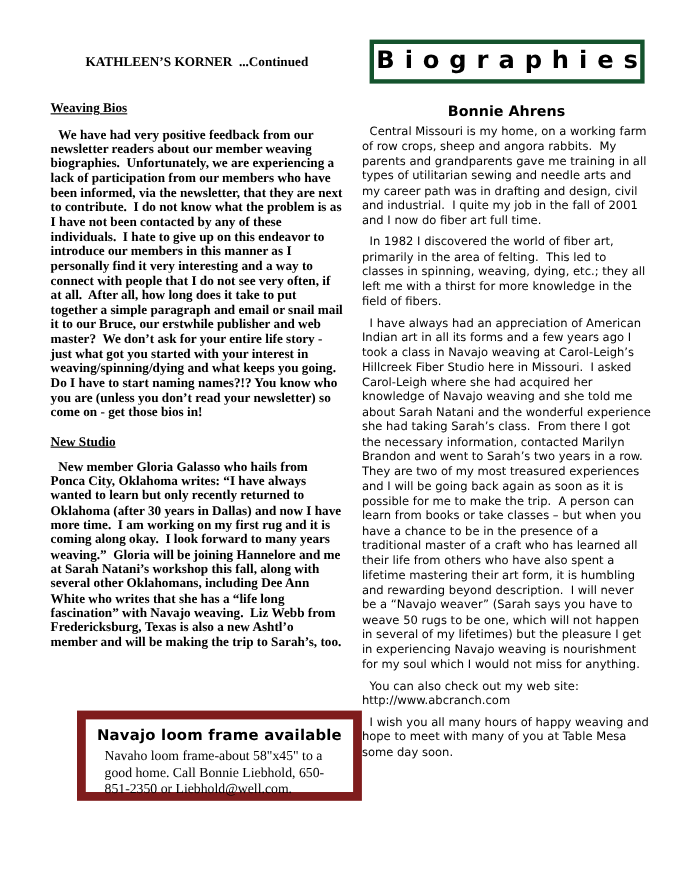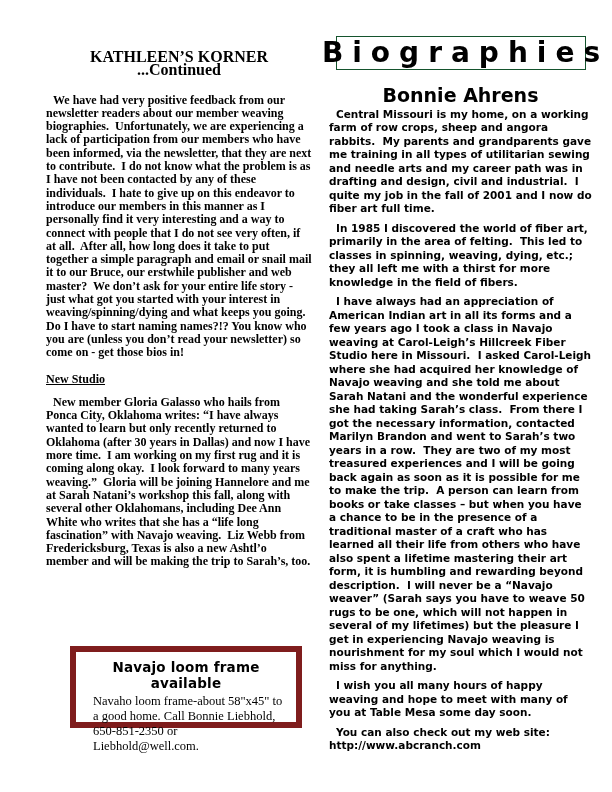--- a/index.html
+++ b/index.html
@@ -18,23 +18,23 @@
     left: 46px;
     top: 50px;
     width: 266px;
     font-family: "Liberation Serif", serif;
     font-size: 12px;
     line-height: 13.3px;
   }
   .kk-title {
     text-align: center;
     font-weight: bold;
-    font-size: 16px;
+    font-size: 12px;
     white-space: pre-wrap;
-    margin: 0 0 17px 0;
+    margin: 0 0 29px 0;
   }
   .sec-heading {
     font-weight: bold;
     text-decoration: underline;
     font-size: 12px;
     margin: 0 0 10px 0;
   }
   .left-col p.body {
     margin: 0 0 13px 0;
     text-indent: 7px;
@@ -44,23 +44,23 @@
   .signature {
     margin-top: 16px;
     padding-left: 188px;
     white-space: pre;
   }
   
   .ad-box {
     position: absolute;
     left: 70px;
     top: 646px;
-    width: 232px;
+    width: 259px;
     height: 82px;
-    border: 6px solid #7f1d1d;
+    border: 8px solid #7f1d1d;
     box-sizing: border-box;
     background: #ffffff;
   }
   .ad-title {
     font-family: "DejaVu Sans", sans-serif;
     font-weight: bold;
     font-size: 13.5px;
     text-align: center;
     margin: 7px 4px 3px 4px;
     letter-spacing: 0.2px;
@@ -75,70 +75,70 @@
   .right-col {
     position: absolute;
     left: 329px;
     top: 36px;
     width: 263px;
     font-family: "DejaVu Sans", sans-serif;
     font-size: 10.5px;
     line-height: 13.5px;
   }
   .bio-banner {
-    border: 1px solid #14532d;
+    border: 4px solid #14532d;
     margin: 0 6px 0 7px;
     height: 32px;
     display: flex;
     align-items: center;
     justify-content: center;
     font-weight: bold;
-    font-size: 28px;
+    font-size: 22px;
     letter-spacing: 9px;
     text-indent: 9px; 
     white-space: nowrap;
   }
   .bio-name {
     text-align: center;
     font-weight: bold;
-    font-size: 19px;
+    font-size: 13px;
     margin: 19px 0 5px 0;
   }
   .right-col p.body {
     margin: 0 0 6px 0;
     text-indent: 7px;
     white-space: pre-wrap;
-    font-weight: bold;
   }
 </style>
 </head>
 <body>
 
 <div class="page">
 
   <div class="left-col">
     <div class="kk-title">KATHLEEN’S KORNER  ...Continued</div>
 
+    <div class="sec-heading">Weaving Bios</div>
     <p class="body">We have had very positive feedback from our newsletter readers about our member weaving biographies.  Unfortunately, we are experiencing a lack of participation from our members who have been informed, via the newsletter, that they are next to contribute.  I do not know what the problem is as I have not been contacted by any of these individuals.  I hate to give up on this endeavor to introduce our members in this manner as I personally find it very interesting and a way to connect with people that I do not see very often, if at all.  After all, how long does it take to put together a simple paragraph and email or snail mail it to our Bruce, our erstwhile publisher and web master?  We don’t ask for your entire life story - just what got you started with your interest in weaving/spinning/dying and what keeps you going.  Do I have to start naming names?!? You know who you are (unless you don’t read your newsletter) so come on - get those bios in!</p>
 
     <div class="sec-heading">New Studio</div>
     <p class="body">New member Gloria Galasso who hails from Ponca City, Oklahoma writes: “I have always wanted to learn but only recently returned to Oklahoma (after 30 years in Dallas) and now I have more time.  I am working on my first rug and it is coming along okay.  I look forward to many years weaving.”  Gloria will be joining Hannelore and me at Sarah Natani’s workshop this fall, along with several other Oklahomans, including Dee Ann White who writes that she has a “life long fascination” with Navajo weaving.  Liz Webb from Fredericksburg, Texas is also a new Ashtl’o member and will be making the trip to Sarah’s, too.</p>
 
   </div>
 
   <div class="ad-box">
     <div class="ad-title">Navajo loom frame available</div>
     <div class="ad-body">Navaho loom frame-about 58"x45" to a good home. Call Bonnie Liebhold, 650-851-2350 or Liebhold@well.com.</div>
   </div>
 
   <div class="right-col">
     <div class="bio-banner">Biographies</div>
 
     <div class="bio-name">Bonnie Ahrens</div>
 
     <p class="body">Central Missouri is my home, on a working farm of row crops, sheep and angora rabbits.  My parents and grandparents gave me training in all types of utilitarian sewing and needle arts and my career path was in drafting and design, civil and industrial.  I quite my job in the fall of 2001 and I now do fiber art full time.</p>
-    <p class="body">In 1985 I discovered the world of fiber art, primarily in the area of felting.  This led to classes in spinning, weaving, dying, etc.; they all left me with a thirst for more knowledge in the field of fibers.</p>
+    <p class="body">In 1982 I discovered the world of fiber art, primarily in the area of felting.  This led to classes in spinning, weaving, dying, etc.; they all left me with a thirst for more knowledge in the field of fibers.</p>
     <p class="body">I have always had an appreciation of American Indian art in all its forms and a few years ago I took a class in Navajo weaving at Carol-Leigh’s Hillcreek Fiber Studio here in Missouri.  I asked Carol-Leigh where she had acquired her knowledge of Navajo weaving and she told me about Sarah Natani and the wonderful experience she had taking Sarah’s class.  From there I got the necessary information, contacted Marilyn Brandon and went to Sarah’s two years in a row.  They are two of my most treasured experiences and I will be going back again as soon as it is possible for me to make the trip.  A person can learn from books or take classes – but when you have a chance to be in the presence of a traditional master of a craft who has learned all their life from others who have also spent a lifetime mastering their art form, it is humbling and rewarding beyond description.  I will never be a “Navajo weaver” (Sarah says you have to weave 50 rugs to be one, which will not happen in several of my lifetimes) but the pleasure I get in experiencing Navajo weaving is nourishment for my soul which I would not miss for anything.</p>
+    <p class="body">You can also check out my web site: http://www.abcranch.com</p>
     <p class="body">I wish you all many hours of happy weaving and hope to meet with many of you at Table Mesa some day soon.</p>
-    <p class="body">You can also check out my web site: http://www.abcranch.com</p>
   </div>
 
 </div>
 
 </body></html>

